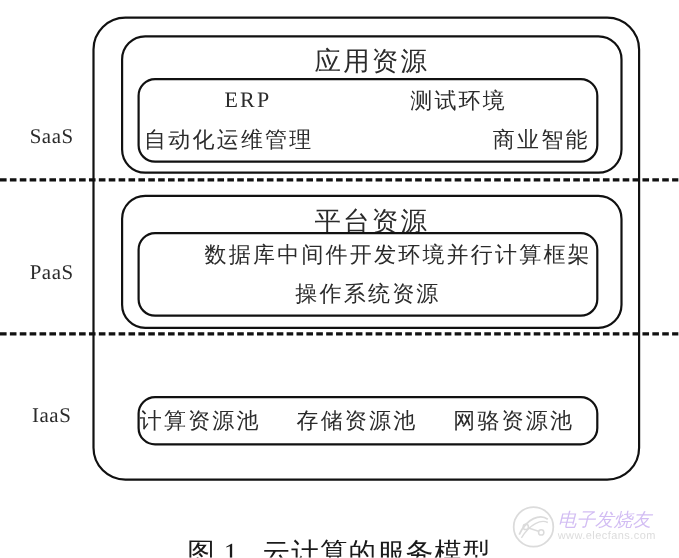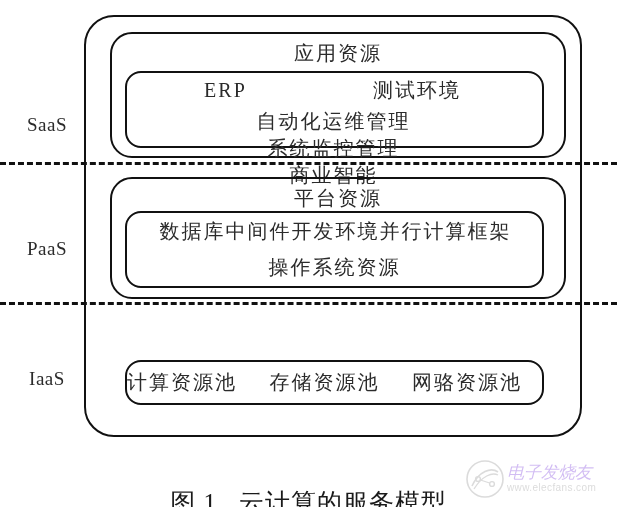--- a/index.html
+++ b/index.html
@@ -76,21 +76,21 @@
   #tier-box-paas { top: 177px; height: 122px; }
   #tier-box-iaas { top: 316px; height: 101px; }
 
   .tier-title {
     position: absolute;
     left: 0;
     right: 0;
     top: 6px;
     text-align: center;
     font-family: "Liberation Serif", "DejaVu Serif", serif;
-    font-size: 20px;
+    font-size: 24px;
     letter-spacing: 2px;
     color: #2b2b2b;
     white-space: nowrap;
   }
 
   
   .resource-box {
     position: absolute;
     left: 125px;
     width: 419px;
@@ -124,24 +124,23 @@
   
   .row-spread-saas-1 {
     justify-content: space-around;
     padding: 0 18px 0 14px;
     height: 38px;
   }
   .row-spread-saas-2 {
     justify-content: space-between;
     padding: 0 6px 0 4px;
     height: 38px;
-    flex-direction: column;
   }
   .row-paas-1 {
-    justify-content: center;
+    justify-content: flex-end;
     padding: 0 4px 0 6px;
     height: 39px;
   }
   .row-paas-2 {
     justify-content: center;
     height: 38px;
   }
   .row-iaas-1 {
     justify-content: space-between;
     padding: 0 20px 0 0;
@@ -220,21 +219,20 @@
   <div class="tier-box" id="tier-box-saas">
     <div class="tier-title">应用资源</div>
   </div>
   <div class="resource-box" id="resource-box-saas">
     <div class="resource-row row-spread-saas-1">
       <span class="resource-item">ERP</span>
       <span class="resource-item">测试环境</span>
     </div>
     <div class="resource-row row-spread-saas-2">
       <span class="resource-item">自动化运维管理</span>
-      <span class="resource-item">系统监控管理</span>
       <span class="resource-item">商业智能</span>
     </div>
   </div>
 
   <div class="tier-box" id="tier-box-paas">
     <div class="tier-title">平台资源</div>
   </div>
   <div class="resource-box" id="resource-box-paas">
     <div class="resource-row row-paas-1">
       <span class="resource-item">数据库</span>

